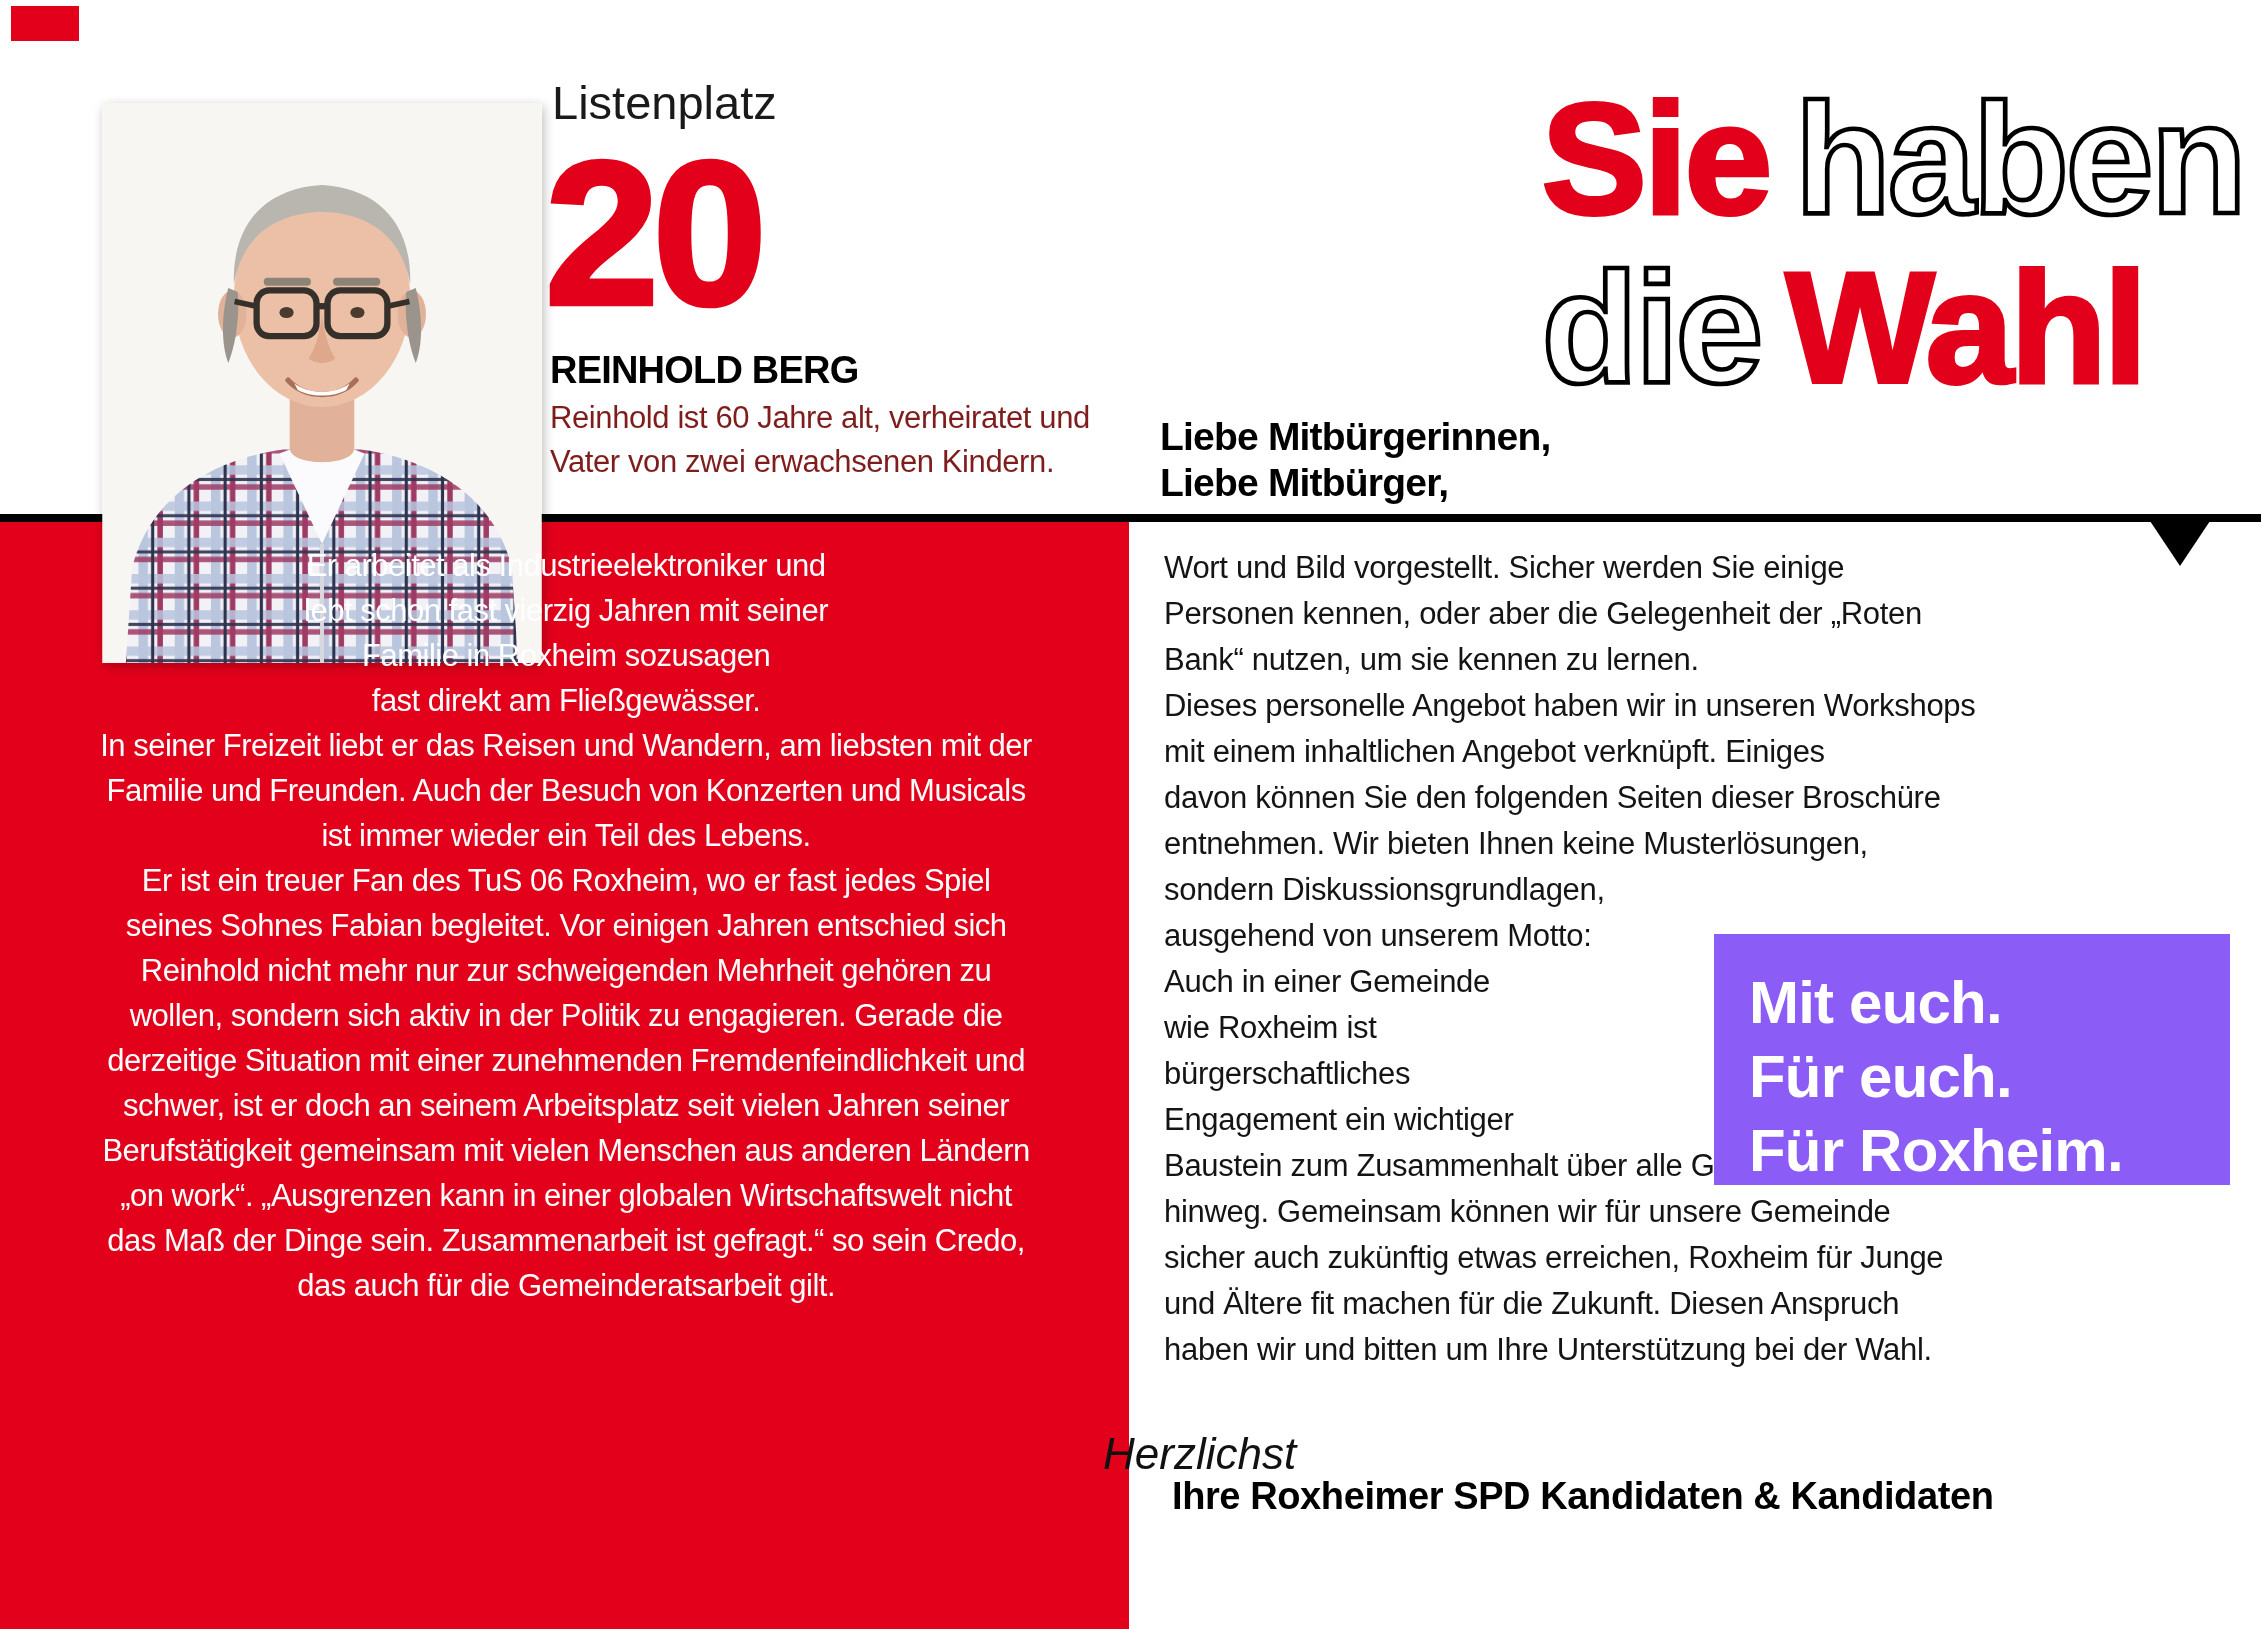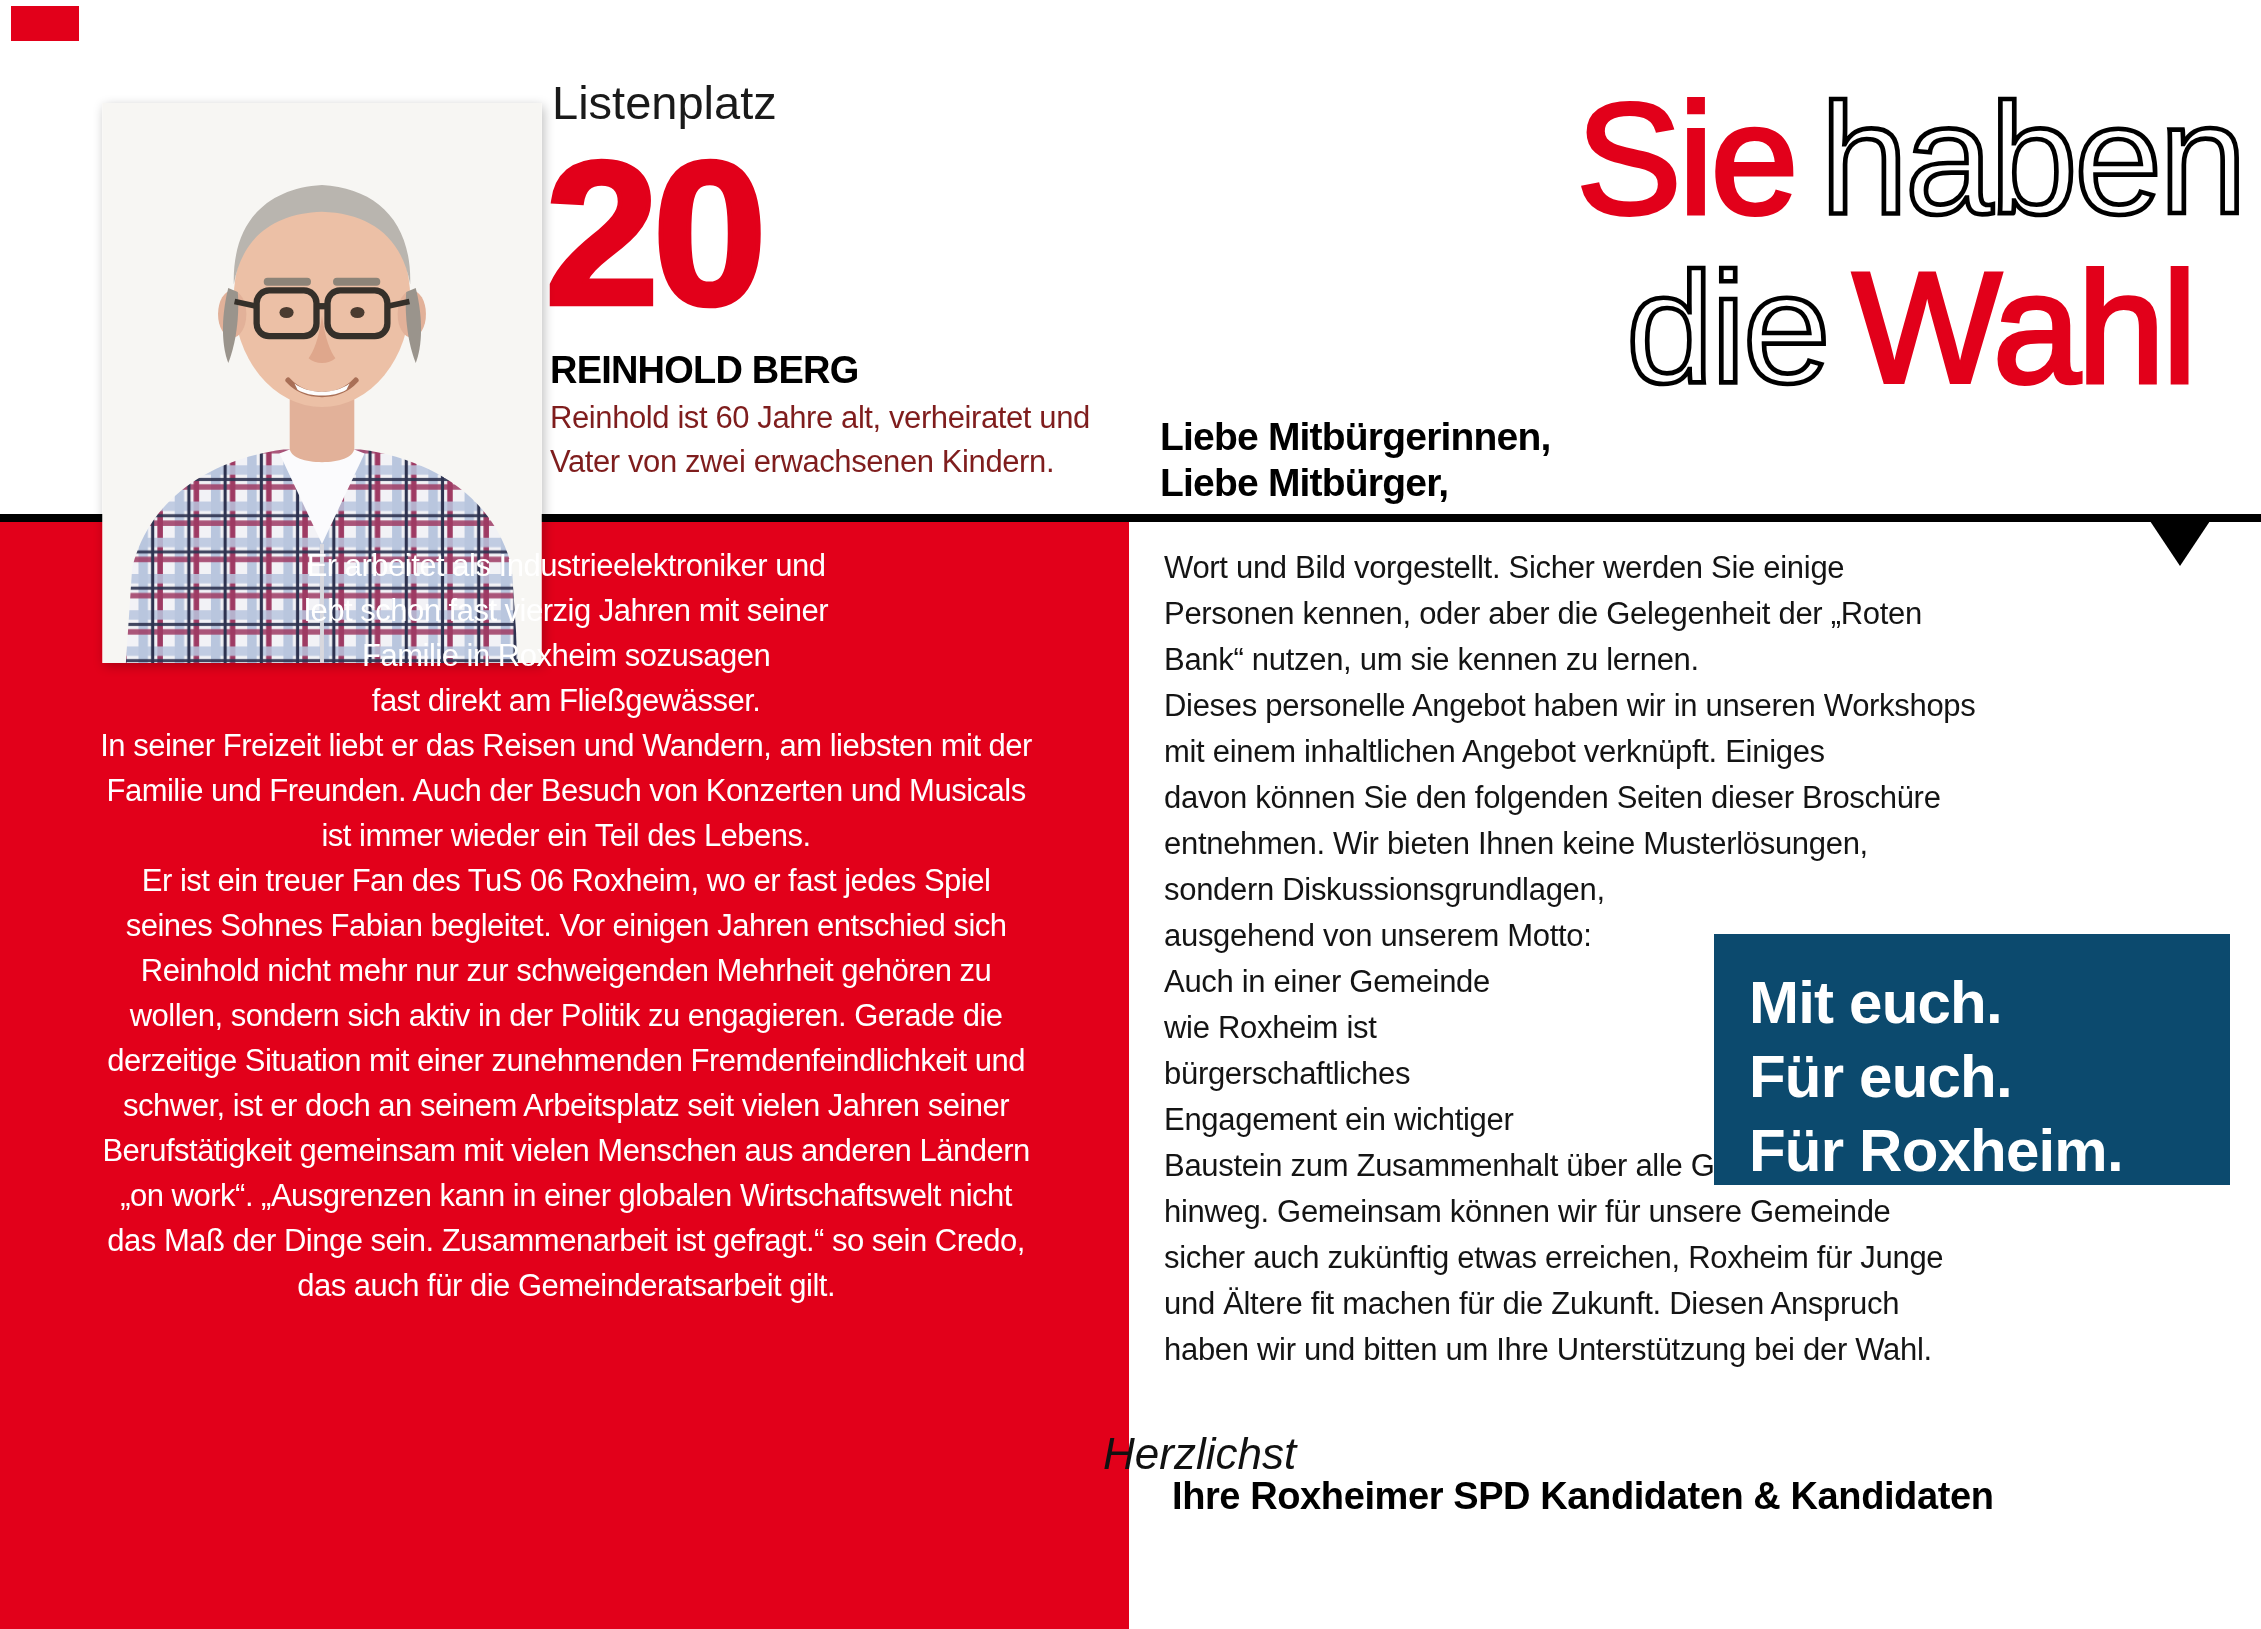--- a/index.html
+++ b/index.html
@@ -23,21 +23,21 @@
   .listenplatz{position:absolute;left:552px;top:79px;font-size:47px;line-height:47px;
                color:#1a1a1a;letter-spacing:0;}
   .big-number{position:absolute;left:545px;top:130px;font-size:205px;line-height:205px;
               font-weight:700;color:#e2001a;-webkit-text-stroke:4.7px #e2001a;letter-spacing:-6.3px;}
   .candidate-name{position:absolute;left:550px;top:351px;font-size:38px;line-height:38px;
                   font-weight:700;color:#000;letter-spacing:-0.8px;}
   .candidate-intro{position:absolute;left:550px;top:396px;font-size:31px;line-height:44px;
                    color:#7f1d1d;letter-spacing:-0.4px;white-space:nowrap;}
 
   
-  .headline{position:absolute;right:17.3px;top:74px;text-align:center;font-weight:400;
+  .headline{position:absolute;right:17.3px;top:74px;text-align:left;font-weight:700;
             font-size:158px;line-height:169px;letter-spacing:-3.2px;white-space:nowrap;}
   .hw{display:inline-block;}
   .hw + .hw{margin-left:0.16em;}
   .hw.solid{color:#e2001a;-webkit-text-stroke:3.9px #e2001a;}
   .hw.outline{color:#ffffff;-webkit-text-stroke:4.7px #000;}
 
   
   .salutation{position:absolute;left:1160px;top:414px;font-size:39px;line-height:46px;
               font-weight:700;color:#000;letter-spacing:-0.8px;white-space:nowrap;}
 
@@ -46,21 +46,21 @@
        font-size:31px;line-height:45px;color:#ffffff;letter-spacing:-0.5px;}
   .bio .line{white-space:nowrap;}
 
   
   .letter{position:absolute;left:1164px;top:545px;width:1097px;
           font-size:31px;line-height:46px;color:#141414;letter-spacing:-0.3px;}
   .letter .line{white-space:nowrap;}
 
   
   .motto-box{position:absolute;left:1714px;top:934px;width:516px;height:251px;
-             background:#0c4a6e;box-sizing:border-box;padding:31.5px 0 0 35px;}
+             background:#8b5cf6;box-sizing:border-box;padding:31.5px 0 0 35px;}
   .motto-box .line{font-size:60px;line-height:74px;font-weight:700;color:#fff;
                    letter-spacing:-0.8px;white-space:nowrap;}
 
   
   .closing-salute{position:absolute;left:1103px;top:1436px;font-size:44px;line-height:35px;
                   font-style:italic;color:#111;}
   .closing-signature{position:absolute;left:1172px;top:1477px;font-size:38px;line-height:38px;
                      font-weight:700;color:#000;letter-spacing:-0.4px;white-space:nowrap;}
 </style>
 </head>

